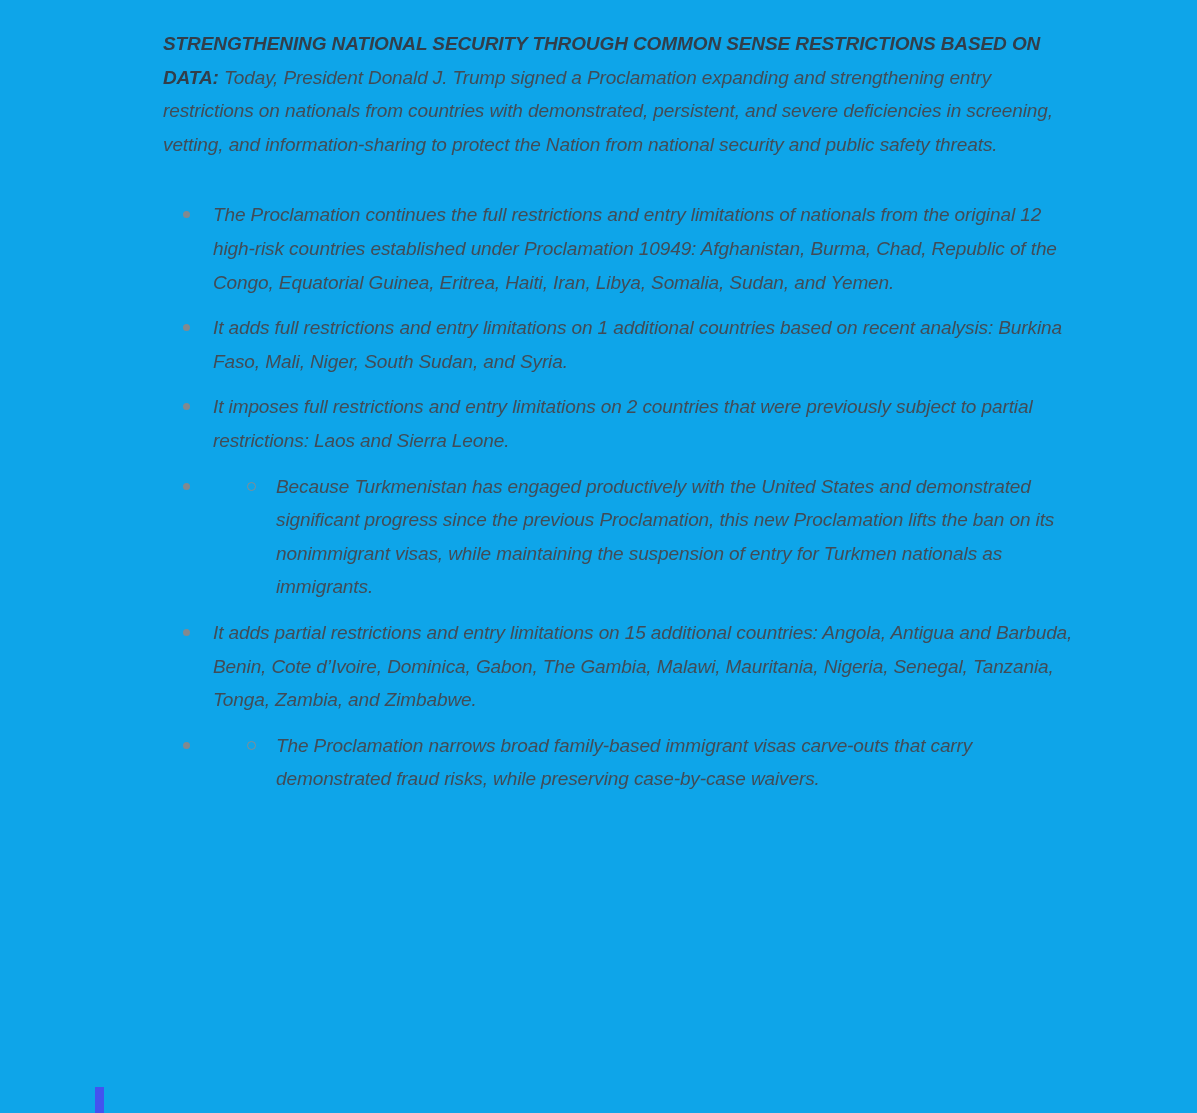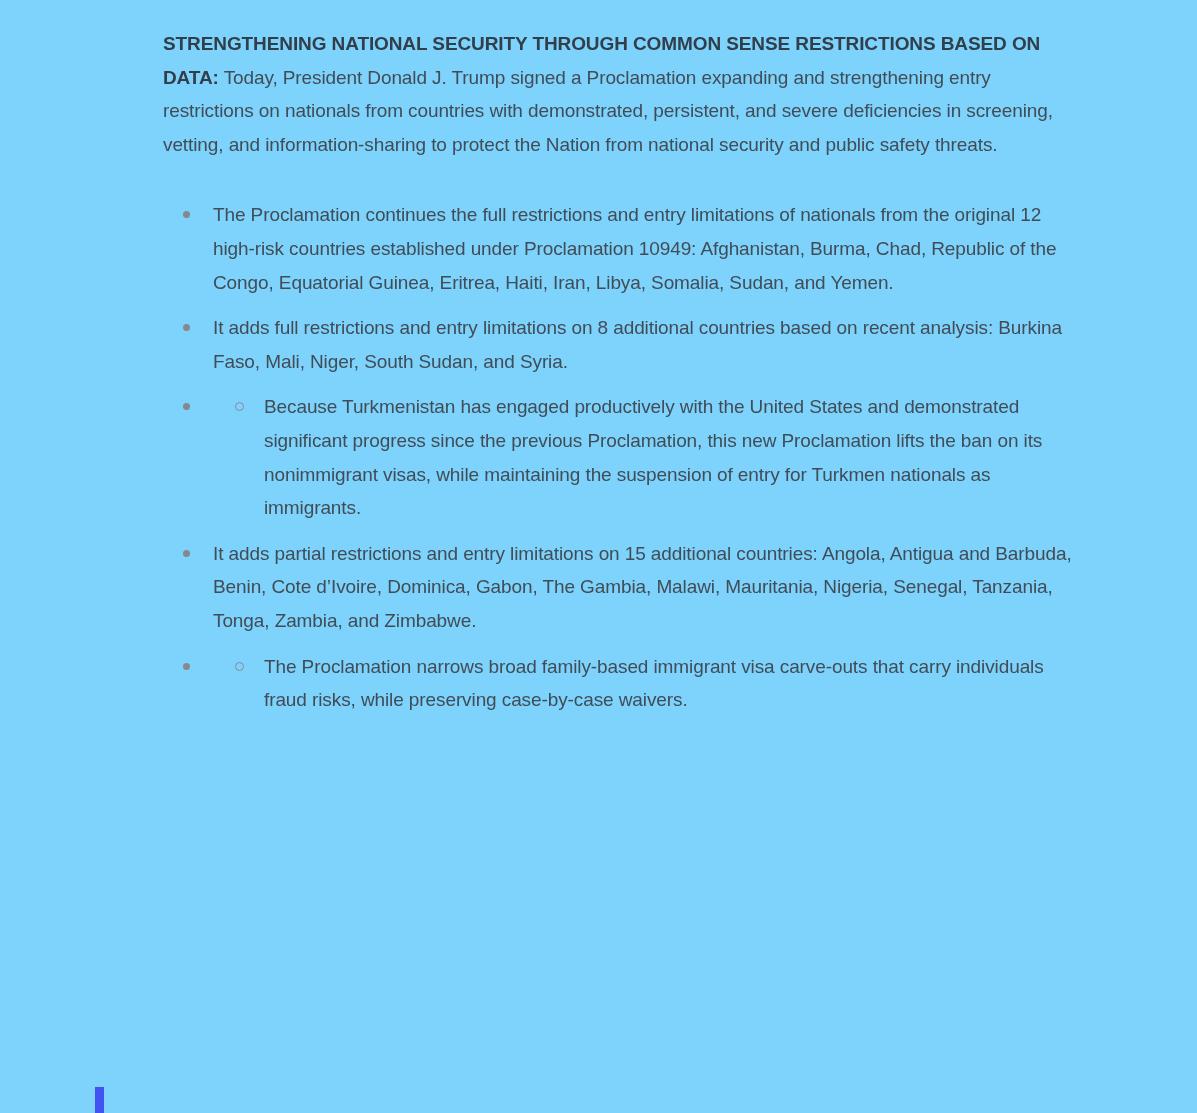--- a/index.html
+++ b/index.html
@@ -5,22 +5,23 @@
   html, body {
     margin: 0;
     padding: 0;
     background: #ffffff;
     font-family: "Liberation Sans", sans-serif;
   }
   .page {
     position: relative;
     width: 1197px;
     height: 1113px;
-    background: #7dd3fc;
+    background: #0ea5e9;
     overflow: hidden;
+    font-style: italic;
   }
   .content {
     position: absolute;
     left: 163px;
     top: 27px;
     width: 916px;
     font-size: 19px;
     line-height: 33.6px;
     color: #414c57;
     letter-spacing: -0.1px;
@@ -49,21 +50,21 @@
     position: absolute;
     left: 20px;
     top: 13px;
     width: 7px;
     height: 7px;
     border-radius: 50%;
     background: #83898f;
   }
   ul.sub {
     list-style: none;
-    margin: 0;
+    margin: 12px;
     padding: 0;
   }
   ul.sub > li {
     position: relative;
     padding-left: 51px;
   }
   .circle {
     position: absolute;
     left: 22px;
     top: 12px;
@@ -94,24 +95,28 @@
 
     <ul class="bullets">
 
       <li>
         <span class="dot"></span>
         <span>The Proclamation continues the full restrictions and entry limitations of nationals from the original 12 high-risk countries established under Proclamation 10949: Afghanistan, Burma, Chad, Republic of the Congo, Equatorial Guinea, Eritrea, Haiti, Iran, Libya, Somalia, Sudan, and Yemen.</span>
       </li>
 
       <li>
         <span class="dot"></span>
-        <span>It adds full restrictions and entry limitations on 8 additional countries based on recent analysis: Burkina Faso, Mali, Niger, South Sudan, and Syria.</span>
+        <span>It adds full restrictions and entry limitations on 1 additional countries based on recent analysis: Burkina Faso, Mali, Niger, South Sudan, and Syria.</span>
       </li>
 
 
+      <li>
+        <span class="dot"></span>
+        <span>It imposes full restrictions and entry limitations on 2 countries that were previously subject to partial restrictions: Laos and Sierra Leone.</span>
+      </li>
 
       <li>
         <span class="dot"></span>
         <ul class="sub">
           <li>
             <span class="circle"></span>
             <span>Because Turkmenistan has engaged productively with the United States and demonstrated significant progress since the previous Proclamation, this new Proclamation lifts the ban on its nonimmigrant visas, while maintaining the suspension of entry for Turkmen nationals as immigrants.</span>
           </li>
         </ul>
       </li>
@@ -119,21 +124,21 @@
       <li>
         <span class="dot"></span>
         <span>It adds partial restrictions and entry limitations on 15 additional countries: Angola, Antigua and Barbuda, Benin, Cote d’Ivoire, Dominica, Gabon, The Gambia, Malawi, Mauritania, Nigeria, Senegal, Tanzania, Tonga, Zambia, and Zimbabwe.</span>
       </li>
 
       <li>
         <span class="dot"></span>
         <ul class="sub">
           <li>
             <span class="circle"></span>
-            <span>The Proclamation narrows broad family-based immigrant visa carve-outs that carry individuals fraud risks, while preserving case-by-case waivers.</span>
+            <span>The Proclamation narrows broad family-based immigrant visas carve-outs that carry demonstrated fraud risks, while preserving case-by-case waivers.</span>
           </li>
         </ul>
       </li>
 
     </ul>
   </div>
 
   <div class="cursor-bar"></div>
 </div>
 

